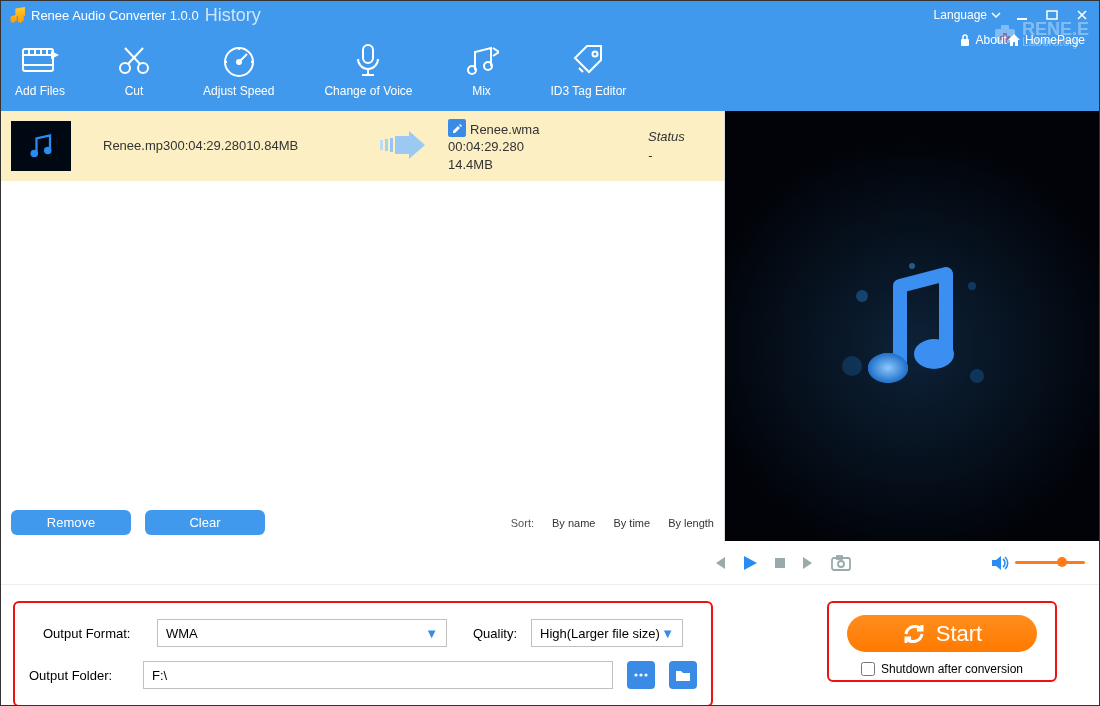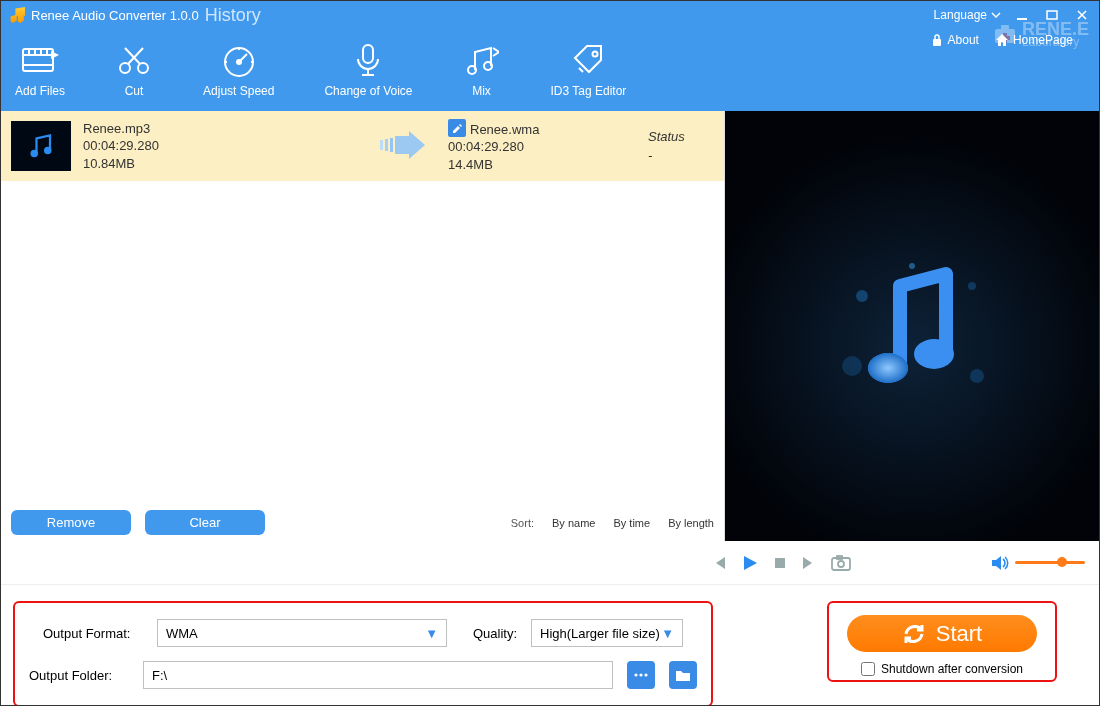--- a/index.html
+++ b/index.html
@@ -7,29 +7,29 @@
   .titlebar{height:28px;background:linear-gradient(#4199ed,#4199ed);display:flex;align-items:center;padding:0 8px;color:#fff;font-size:13px;}
   .logo-note{width:16px;height:16px;margin-right:6px;background:linear-gradient(#ffcc33,#ff9900);clip-path:polygon(40% 10%,100% 0,100% 60%,92% 50%,92% 85%,70% 100%,55% 90%,55% 55%,48% 58%,48% 85%,25% 100%,10% 90%,10% 60%,40% 50%);}
   .title-history{font-size:18px;color:#cfe6fb;margin-left:6px;}
   .titlebar-right{margin-left:auto;display:flex;align-items:center;gap:12px;font-size:12px;}
   .lang{cursor:pointer;display:flex;align-items:center;gap:4px;}
   .winbtn{width:18px;height:14px;display:inline-flex;justify-content:center;align-items:center;cursor:pointer;}
   .winbtn svg{stroke:#fff;}
   .toolbar{height:82px;background:#4199ed;display:flex;align-items:center;padding:0 14px;position:relative;}
   .tool{display:flex;flex-direction:column;align-items:center;color:#fff;font-size:12px;margin-right:50px;cursor:pointer;}
   .tool .ico{width:38px;height:38px;display:flex;align-items:center;justify-content:center;margin-bottom:4px;}
-  .top-right{position:absolute;right:26px;top:4px;display:flex;align-items:flex-start;gap:16px;color:#fff;font-size:12px;}
+  .top-right{position:absolute;right:14px;top:4px;display:flex;align-items:flex-start;color:#fff;font-size:12px;}
   .tlink{display:flex;align-items:center;gap:4px;cursor:pointer;}
   .brand{position:absolute;right:10px;top:-8px;opacity:.35;color:#fff;font-weight:700;font-size:18px;pointer-events:none;display:flex;align-items:center;gap:4px;}
   .content{display:flex;height:430px;}
   .left{flex:1;display:flex;flex-direction:column;border-right:1px solid #ddd;}
   .filerow{display:flex;align-items:center;background:#fcefc3;height:70px;padding:8px 10px;font-size:13px;color:#333;}
   .thumb{width:60px;height:50px;background:#000814;display:flex;align-items:center;justify-content:center;margin-right:12px;}
   .thumb svg{width:30px;height:30px;}
-  .fileinfo{display:flex;flex-direction:column;line-height:1.35;}
+  .fileinfo{display:flex;flex-direction:row;line-height:1.35;margin-left:20px;}
   .arrow{margin-left:auto;margin-right:20px;}
   .outinfo{width:200px;display:flex;flex-direction:column;line-height:1.35;}
   .editbadge{display:inline-flex;width:18px;height:18px;background:#3a8be6;align-items:center;justify-content:center;margin-right:4px;border-radius:2px;}
   .statuscol{width:60px;font-size:13px;margin-right:6px;font-style:italic;}
   .listactions{margin-top:auto;display:flex;align-items:center;padding:6px 10px;gap:14px;}
   .bluebtn{background:#4199ed;color:#fff;border:none;padding:5px 0;width:120px;font-size:13px;cursor:pointer;border-radius:6px;}
   .sort{margin-left:auto;font-size:11px;color:#333;display:flex;gap:18px;}
   .sort span.lbl{color:#555;}
   .sort span.opt{cursor:pointer;}
   .preview{width:374px;background:#000;position:relative;}

